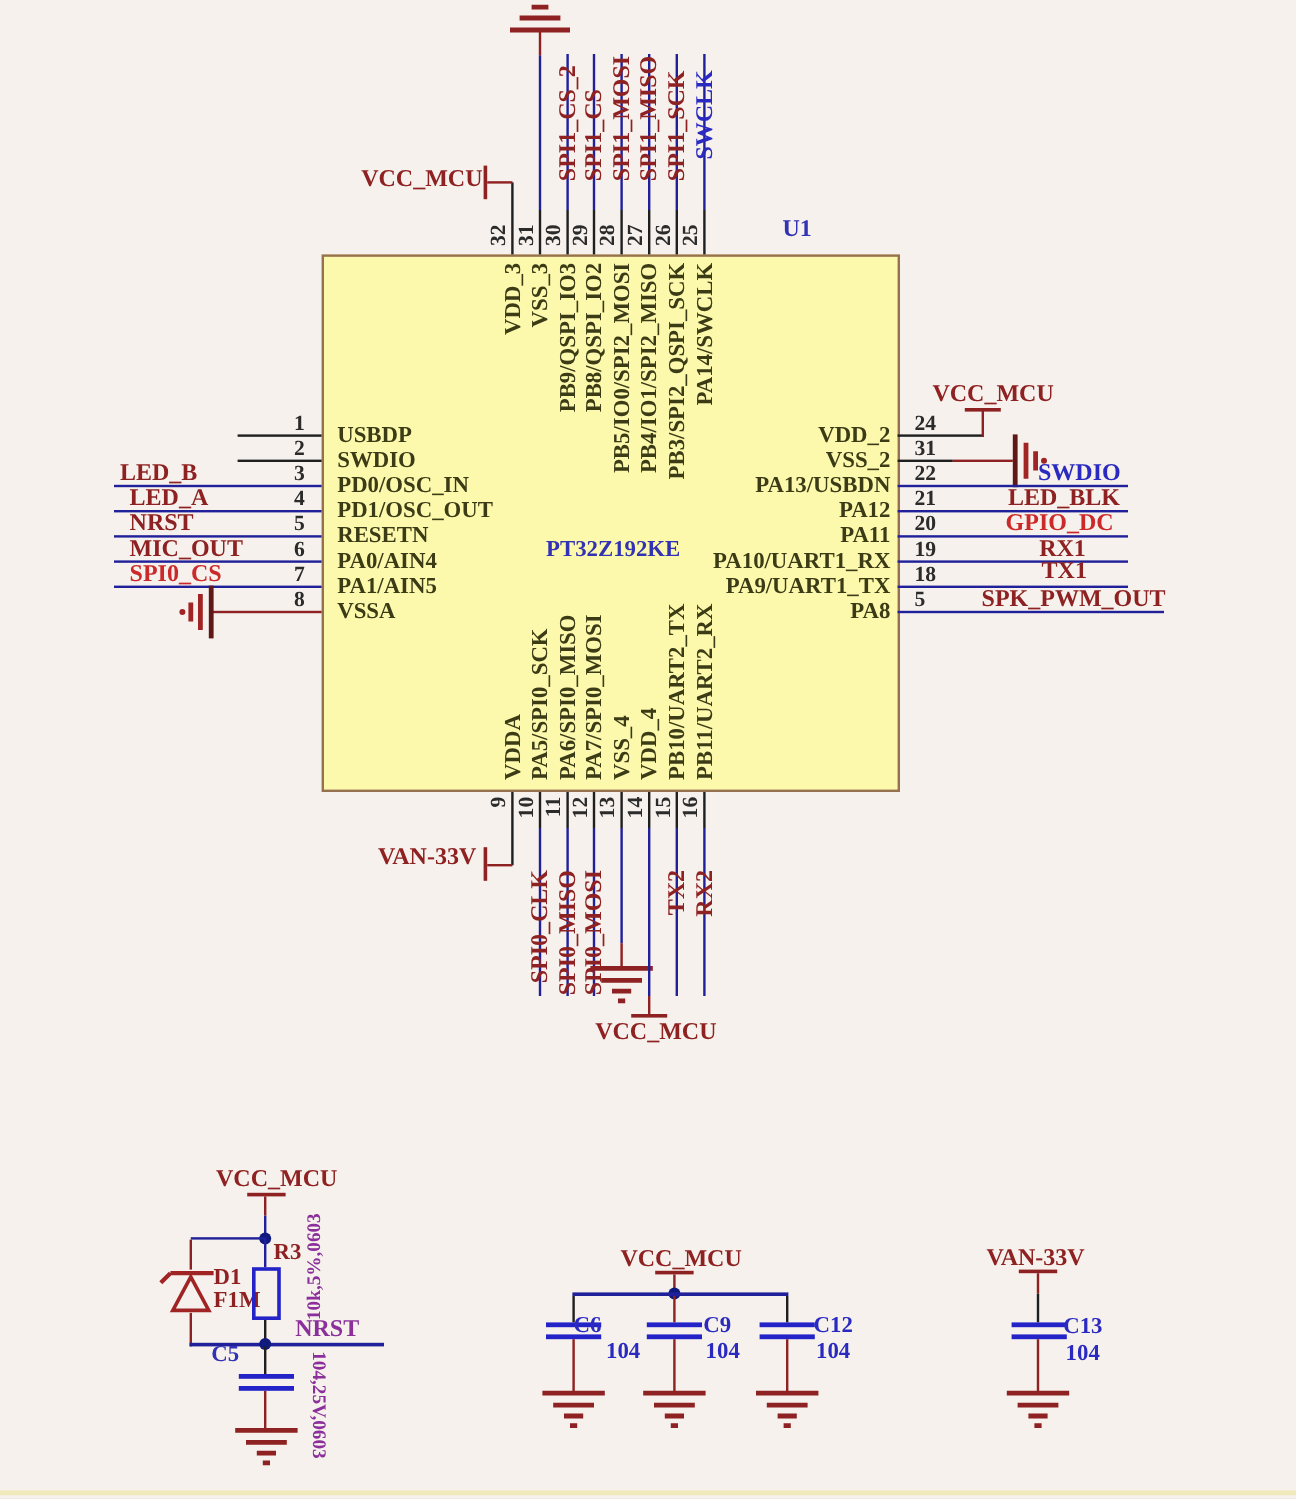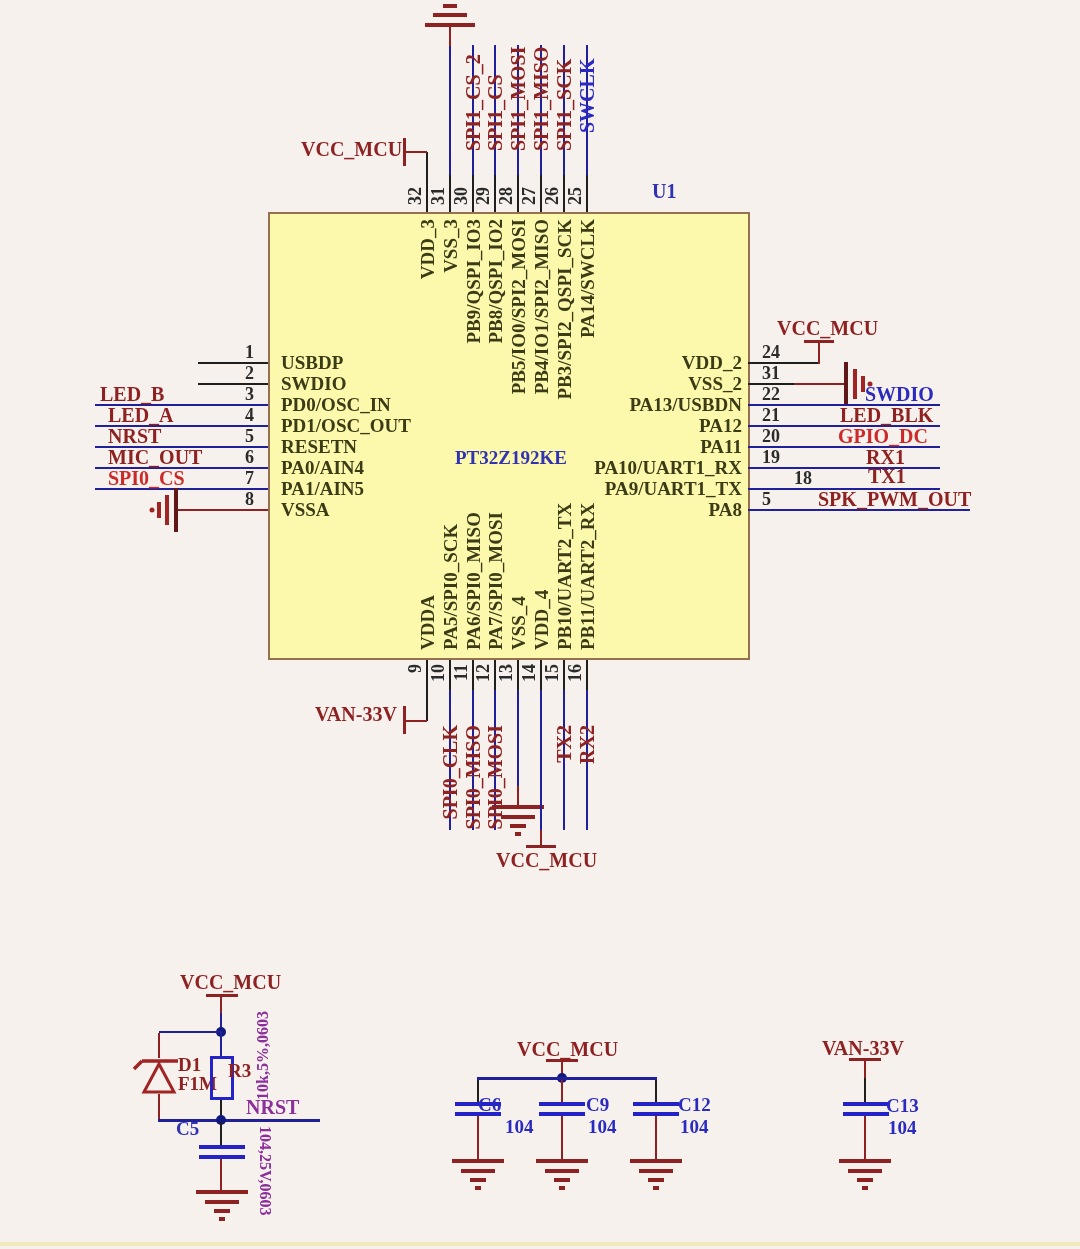--- a/index.html
+++ b/index.html
@@ -167,21 +167,21 @@
   <div class="t no" style="left:762px;top:425px">20</div>
   <div class="t pn name-r" style="left:552px;top:436px">PA11</div>
 
   <div class="w wb" style="left:748px;top:467px;width:192px;height:2px"></div>
   <div class="t lbl dr" style="left:866px;top:446px">RX1</div>
   <div class="t no" style="left:762px;top:446px">19</div>
   <div class="t pn name-r" style="left:552px;top:457px">PA10/UART1_RX</div>
 
   <div class="w wb" style="left:748px;top:488px;width:192px;height:2px"></div>
   <div class="t lbl dr" style="left:868px;top:465px">TX1</div>
-  <div class="t no" style="left:794px;top:467px">18</div>
+  <div class="t no" style="left:762px;top:467px">18</div>
   <div class="t pn name-r" style="left:552px;top:478px">PA9/UART1_TX</div>
 
   <div class="w wb" style="left:748px;top:509px;width:222px;height:2px"></div>
   <div class="t lbl dr" style="left:818px;top:488px">SPK_PWM_OUT</div>
   <div class="t no" style="left:762px;top:488px">5</div>
   <div class="t pn name-r" style="left:552px;top:499px">PA8</div>
 
   <div class="w wk" style="left:426px;top:660px;width:2px;height:61px"></div>
   <div class="w wr" style="left:406px;top:720px;width:21px;height:2px"></div>
   <div class="w wr" style="left:403px;top:706px;width:3px;height:28px"></div>
@@ -248,21 +248,21 @@
     <path d="M10 5 H46 M10 5 L2 13" stroke="#a02424" stroke-width="3.5" fill="none"></path>
     <path d="M27 8 L42 36 H12 Z" stroke="#a02424" stroke-width="3" fill="none"></path>
   </svg>
   <div class="w wr" style="left:158px;top:1094px;width:2px;height:28px"></div>
   <div class="t cl dr" style="left:178px;top:1054px">D1</div>
   <div class="t cl dr" style="left:178px;top:1073px">F1M</div>
 
   <div class="w wb" style="left:220px;top:1032px;width:2px;height:24px"></div>
   <div class="res"></div>
   <div class="w wk" style="left:220px;top:1100px;width:2px;height:20px"></div>
-  <div class="t cl dr" style="left:228px;top:1060px">R3</div>
+  <div class="t cl dr" style="left:228px;top:1033px">R3</div>
   <div class="t val pp vup" style="left:252px;top:1100px">10k,5%,0603</div>
 
   <div class="w wb" style="left:158px;top:1119px;width:162px;height:3px"></div>
   <div class="dot" style="left:216px;top:1115px"></div>
   <div class="t lbl pp" style="left:246px;top:1096px">NRST</div>
 
   <div class="t cl nv" style="left:176px;top:1118px">C5</div>
   <div class="w wk" style="left:220px;top:1122px;width:2px;height:23px"></div>
   <div class="cap" style="left:199px;top:1145px"></div>
   <div class="cap" style="left:199px;top:1155px"></div>

